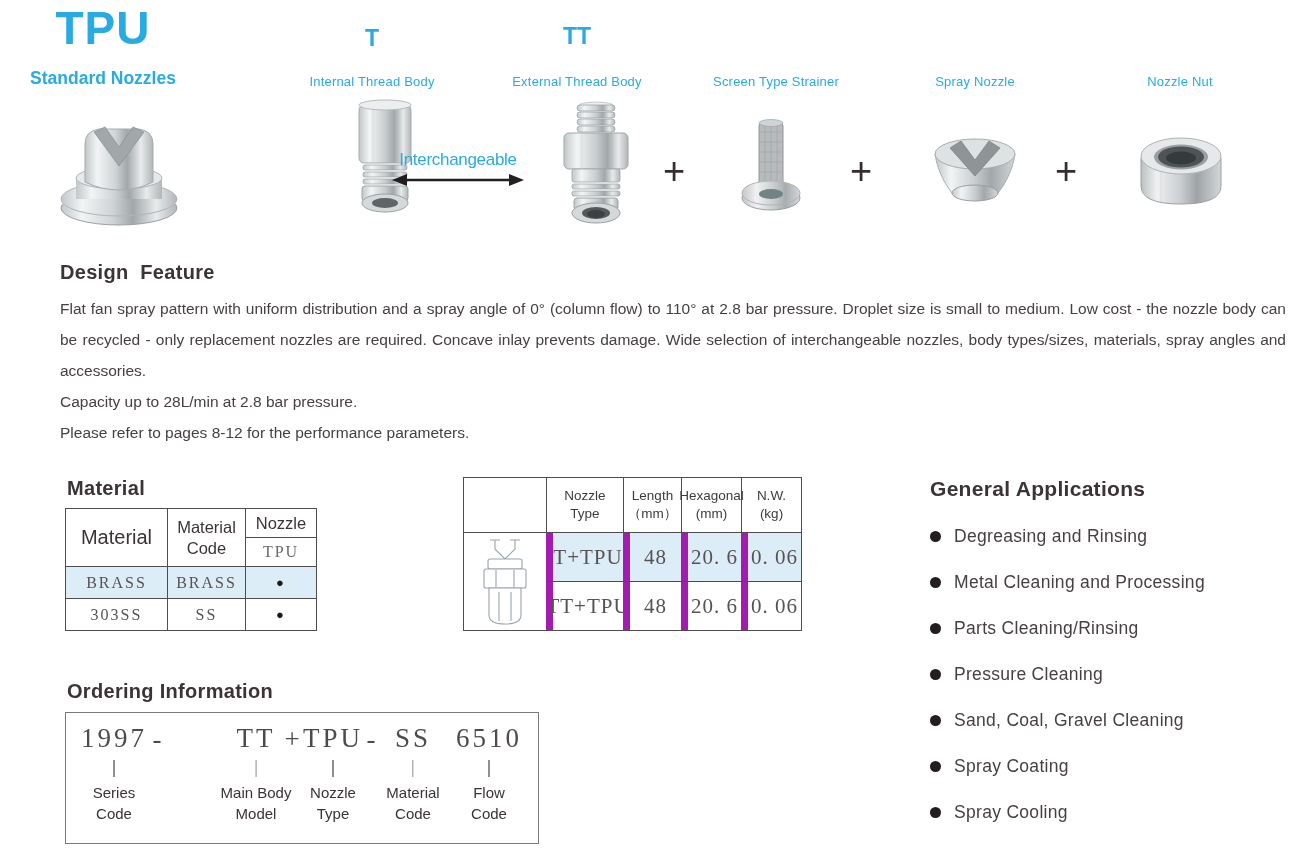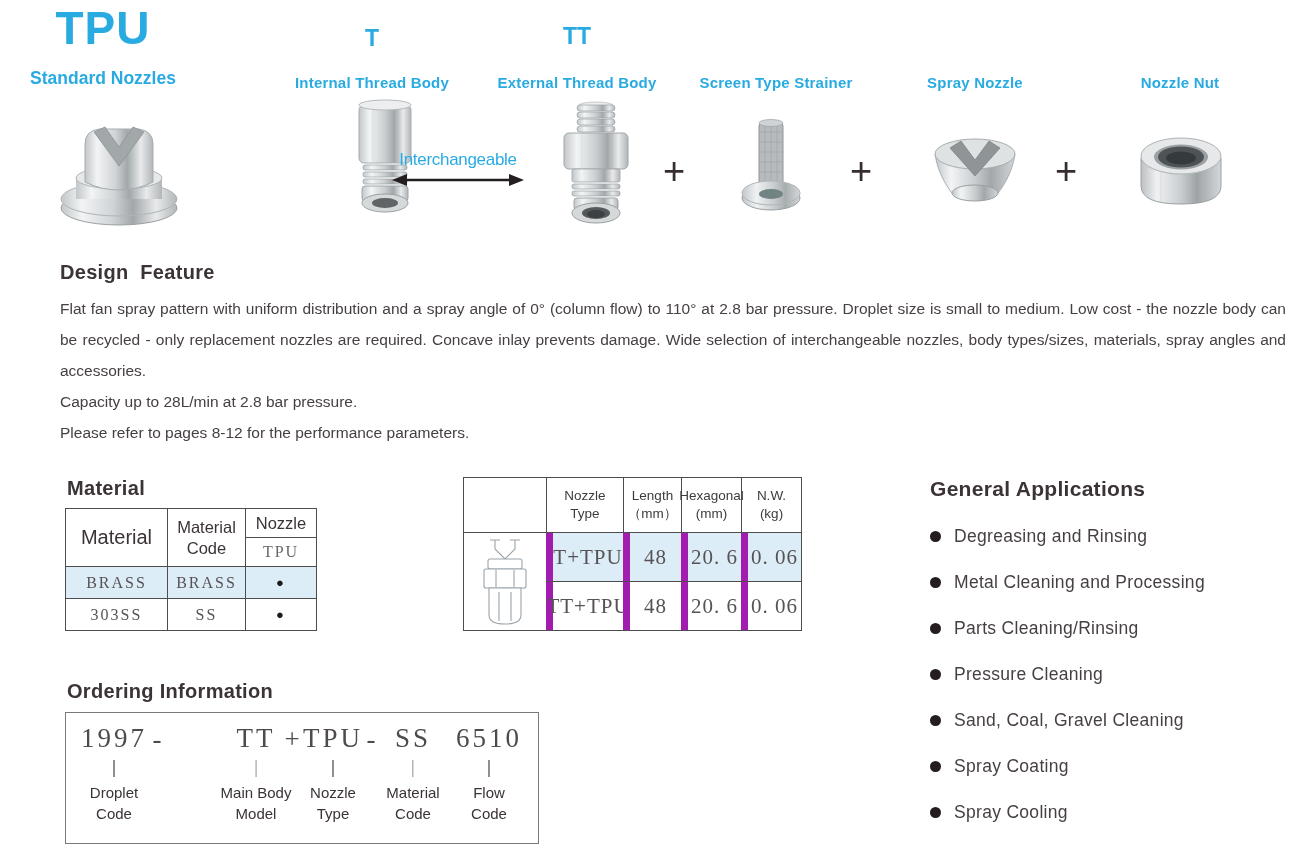--- a/index.html
+++ b/index.html
@@ -7,21 +7,21 @@
         font-family:"Liberation Sans",sans-serif;color:#3f3a3c;}
   .abs{position:absolute;}
   .cyan{color:#29ABE2;}
   .serif{font-family:"Liberation Serif","DejaVu Serif",serif;color:#575355;}
 
   
   .product-title{left:28px;top:4px;width:150px;text-align:center;
                  font-size:46px;font-weight:800;letter-spacing:1px;line-height:1.05;}
   .product-subtitle{left:10px;top:68px;width:186px;text-align:center;font-size:17.5px;font-weight:600;}
   .comp-code{position:absolute;text-align:center;font-size:23px;font-weight:700;}
-  .comp-label{position:absolute;text-align:center;font-size:15px;font-weight:700;letter-spacing:.2px;}
+  .comp-label{position:absolute;text-align:center;font-size:13px;font-weight:400;letter-spacing:.2px;}
   .plus{position:absolute;font-size:38px;font-weight:300;color:#352d2f;line-height:1;}
   .interx{left:392px;top:150px;width:132px;text-align:center;}
   .interx .txt{font-size:17px;font-weight:400;letter-spacing:-0.3px;}
   .photo{position:absolute;}
 
   
   .design{left:60px;top:261px;width:1226px;}
   .sec-title{font-size:20px;font-weight:700;color:#3B3335;letter-spacing:.3px;}
   .design .sec-title{word-spacing:6px;margin:0 0 9px 0;}
   .design p{margin:0;font-size:15.5px;line-height:31px;color:#474043;}
@@ -351,21 +351,21 @@
         </li>
     </ul>
   </div>
 
   <div class="abs ord">
     <div class="sec-title">Ordering Information</div>
     <div class="obox">
       <div class="opart" style="left:48px;">
         <div class="ocode serif">1997</div>
         <div class="otick"></div>
-        <div class="olabel">Droplet
+        <div class="olabel">Series
 Code</div>
       </div>
       <div class="osep serif" style="left:91px;">-</div>
       <div class="opart" style="left:190px;">
         <div class="ocode serif">TT</div>
         <div class="otick"></div>
         <div class="olabel">Main Body
 Model</div>
       </div>
       <div class="osep serif" style="left:226px;">+</div>

